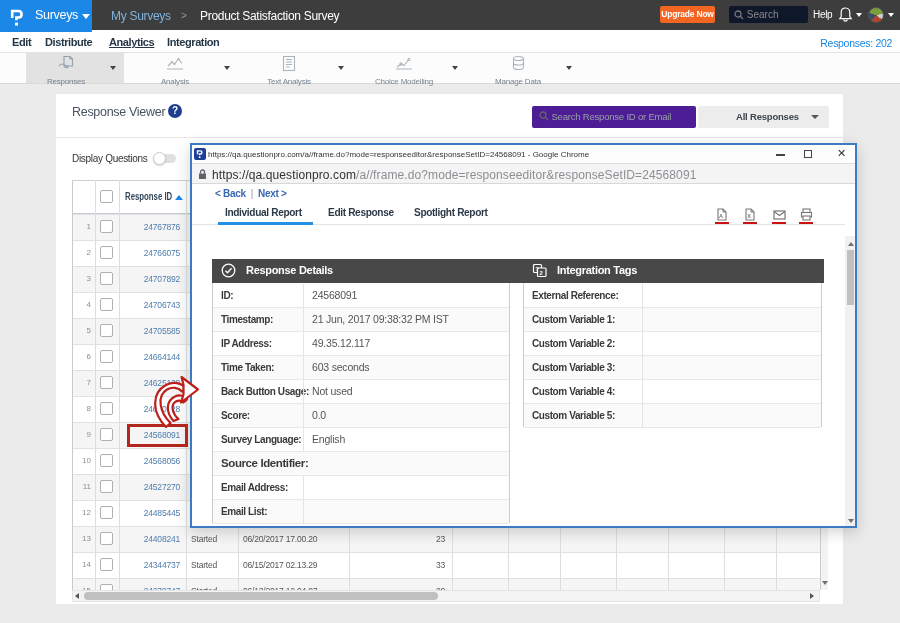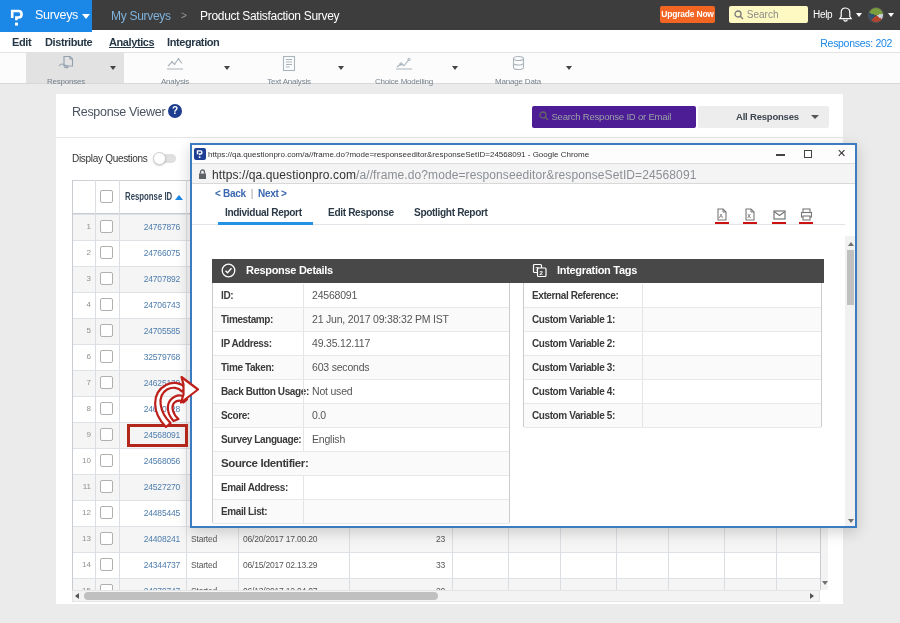--- a/index.html
+++ b/index.html
@@ -5,21 +5,21 @@
 body{width:900px;height:623px;overflow:hidden;background:#eaeaea;}
 #page{position:relative;width:900px;height:623px;background:#ebebeb;overflow:hidden;}
 .abs{position:absolute;}
 
 #topbar{position:absolute;left:0;top:0;width:900px;height:30px;background:#3d3d3d;}
 #brand{position:absolute;left:0;top:0;width:92px;height:32px;background:#1b87e6;z-index:3;}
 #brand .surv{position:absolute;left:35px;top:8px;color:#fff;font-size:12.5px;letter-spacing:-0.3px;}
 #brand .car{position:absolute;left:82px;top:14px;width:0;height:0;border-left:4px solid transparent;border-right:4px solid transparent;border-top:5px solid #fff;}
 .crumb{position:absolute;top:9px;font-size:12px;letter-spacing:-0.3px;}
 #upg{position:absolute;left:660px;top:6px;width:55px;height:17px;background:#f26522;border-radius:2px;color:#fff;font-size:8.5px;font-weight:bold;text-align:center;line-height:17px;letter-spacing:-0.2px;}
-#hsearch{position:absolute;left:729px;top:6px;width:79px;height:17px;background:#fef9c3;border-radius:2px;color:#8a8a8a;font-size:10px;line-height:17px;}
+#hsearch{position:absolute;left:729px;top:6px;width:79px;height:17px;background:#0f172a;border-radius:2px;color:#8a8a8a;font-size:10px;line-height:17px;}
 
 #nav{position:absolute;left:0;top:30px;width:900px;height:23px;background:#fff;border-bottom:1px solid #e3e3e3;}
 #nav a{position:absolute;top:6px;color:#253746;font-size:11px;font-weight:bold;text-decoration:none;letter-spacing:-0.4px;}
 
 #toolbar{position:absolute;left:0;top:53px;width:900px;height:31px;background:#fcfcfc;border-bottom:1px solid #d8d8d8;}
 .titem{position:absolute;top:2px;width:70px;text-align:center;}
 .titem .lbl{font-size:8px;color:#76828e;margin-top:1px;letter-spacing:-0.2px;}
 .tcaret{position:absolute;top:13px;width:0;height:0;border-left:3.5px solid transparent;border-right:3.5px solid transparent;border-top:4.5px solid #444;}
 
 #card{position:absolute;left:56px;top:94px;width:787px;height:510px;background:#fff;}
@@ -209,21 +209,21 @@
 <div class="cbx" style="left:100px;top:272px;"></div>
 <div class="rid" style="left:120px;top:266px;">24707892</div>
 <div class="rnum" style="left:72px;top:292px;">4</div>
 <div class="cbx" style="left:100px;top:298px;"></div>
 <div class="rid" style="left:120px;top:292px;">24706743</div>
 <div class="rnum" style="left:72px;top:318px;">5</div>
 <div class="cbx" style="left:100px;top:324px;"></div>
 <div class="rid" style="left:120px;top:318px;">24705585</div>
 <div class="rnum" style="left:72px;top:344px;">6</div>
 <div class="cbx" style="left:100px;top:350px;"></div>
-<div class="rid" style="left:120px;top:344px;">32579768</div>
+<div class="rid" style="left:120px;top:344px;">24664144</div>
 <div class="rnum" style="left:72px;top:370px;">7</div>
 <div class="cbx" style="left:100px;top:376px;"></div>
 <div class="rid" style="left:120px;top:370px;">24625139</div>
 <div class="rnum" style="left:72px;top:396px;">8</div>
 <div class="cbx" style="left:100px;top:402px;"></div>
 <div class="rid" style="left:120px;top:396px;">24610728</div>
 <div class="rnum" style="left:72px;top:422px;">9</div>
 <div class="cbx" style="left:100px;top:428px;"></div>
 <div class="rid" style="left:120px;top:422px;">24568091</div>
 <div class="rnum" style="left:72px;top:448px;">10</div>

